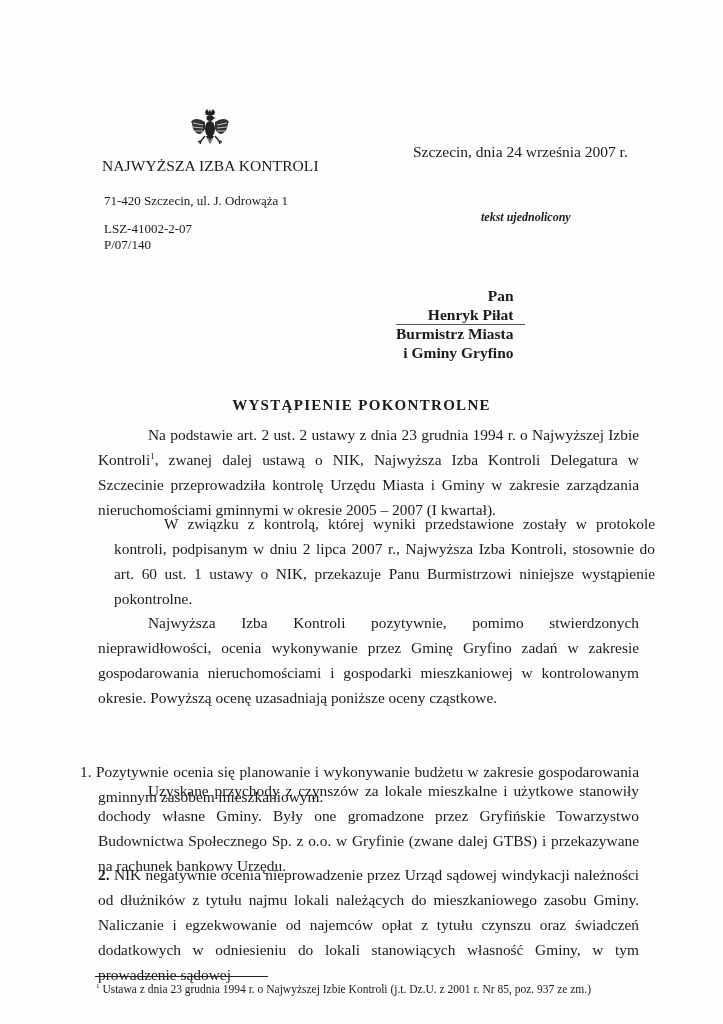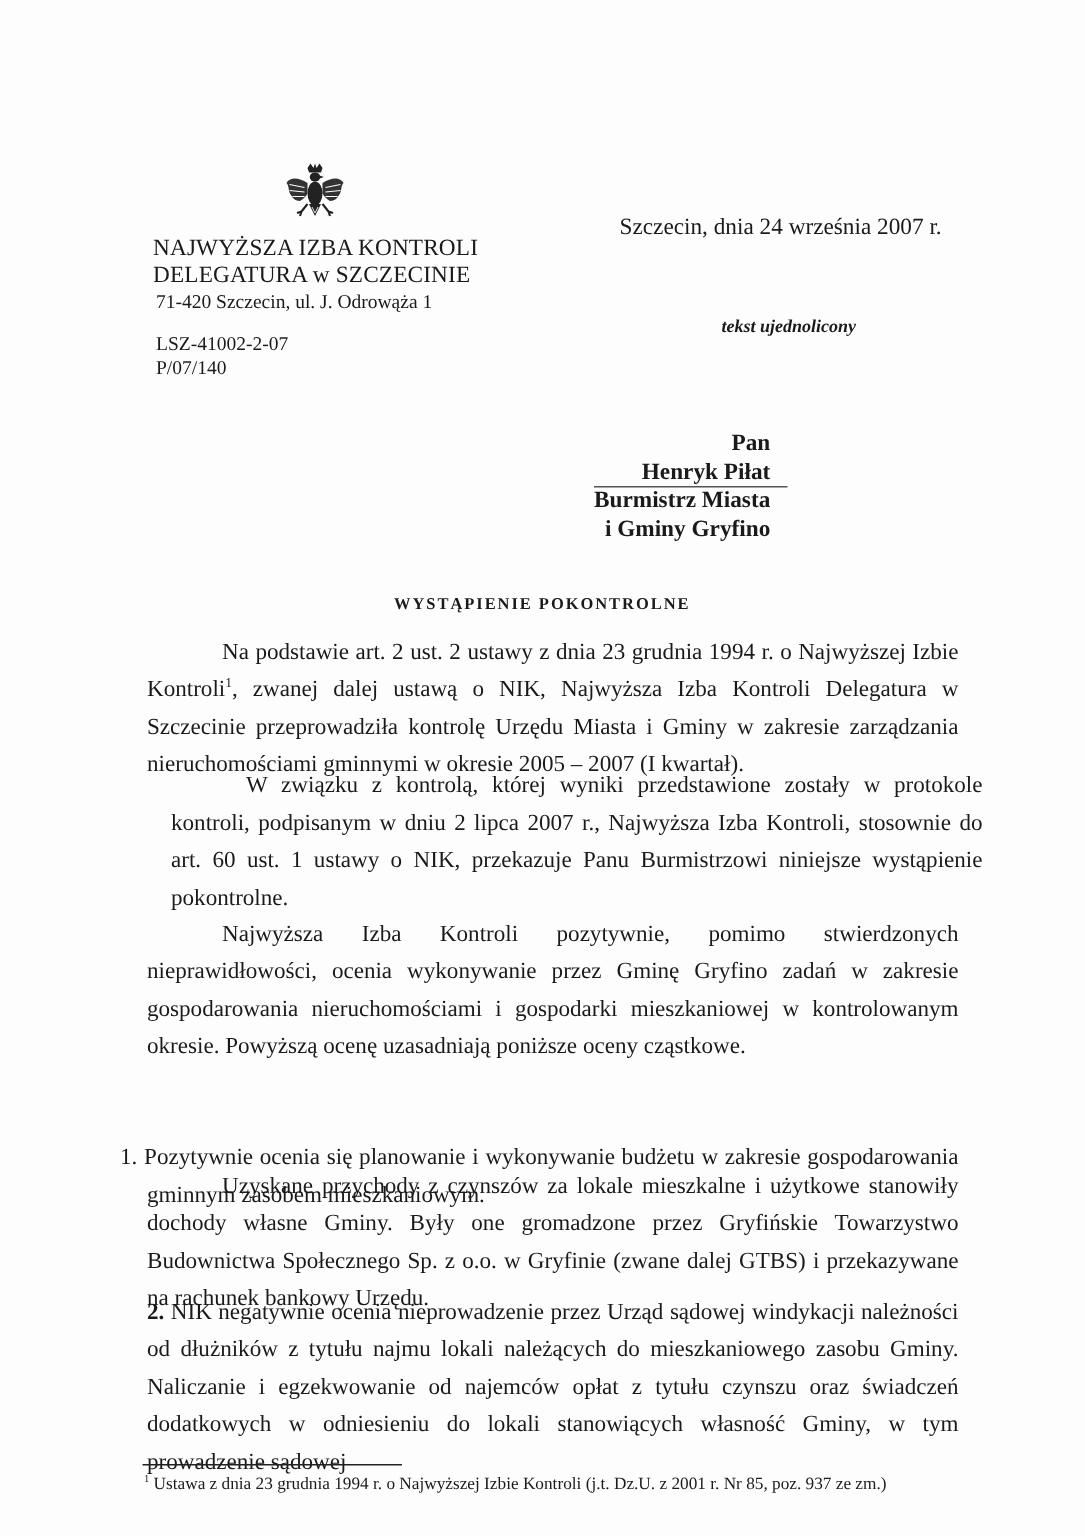--- a/index.html
+++ b/index.html
@@ -77,21 +77,21 @@
       background: #555;
     }
 
     
     .doc-title {
       position: absolute;
       left: 0; width: 723px;
       top: 397px;
       text-align: center;
       font-weight: bold;
-      font-size: 11px;
+      font-size: 15px;
       letter-spacing: 1.3px;
     }
 
     
     .body-text {
       position: absolute;
       left: 98px;
       width: 541px;
       font-size: 15.4px;
       line-height: 25px;
@@ -143,21 +143,20 @@
     <path d="M26 14 C32 10, 38 10, 40 14 C38 16, 39 20, 37 22 C36 24, 34 26, 31 26 C29 25, 27 23, 26 21 Z" fill="#333"></path>
     <path d="M38 15 L28 17 M38 19 L28 20 M36 23 L28 23" stroke="#fff" stroke-width="0.7"></path>
 
     <path d="M17 28 L21 36 L25 28 Z" fill="#222"></path>
     <path d="M19 30 L21 34 L23 30" stroke="#fff" stroke-width="0.6" fill="none"></path>
 
     <path d="M16 28 L12 33 L9 34 M12 33 L11 36 M26 28 L30 33 L33 34 M30 33 L31 36" stroke="#222" stroke-width="1.4" fill="none"></path>
   </svg>
 
   <div class="org-line abs" style="left:102px; top:157px;">NAJWYŻSZA IZBA KONTROLI</div>
-  <div class="org-line abs" style="left:102px; top:175px;">DELEGATURA w SZCZECINIE</div>
   <div class="addr-line abs" style="left:104px; top:193px;">71-420 Szczecin, ul. J. Odrowąża 1</div>
 
   <div class="ref-line abs" style="left:104px; top:221px;">LSZ-41002-2-07</div>
   <div class="ref-line abs" style="left:104px; top:237px;">P/07/140</div>
 
   <div class="date-line abs">Szczecin, dnia 24 września  2007 r.</div>
   <div class="unified abs">tekst ujednolicony</div>
 
   <div class="recipient">
     <div>Pan</div>

